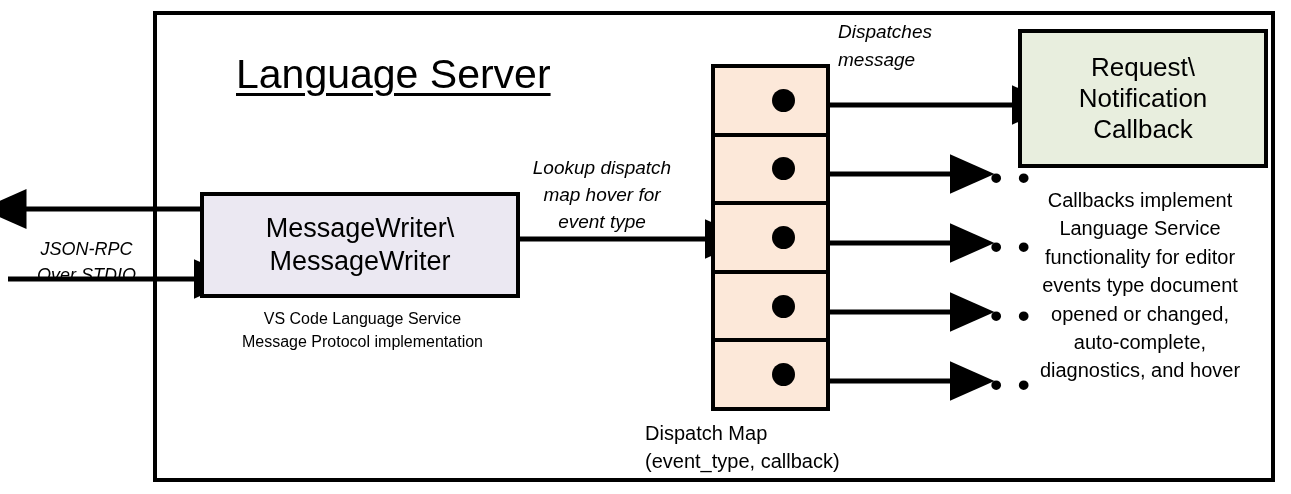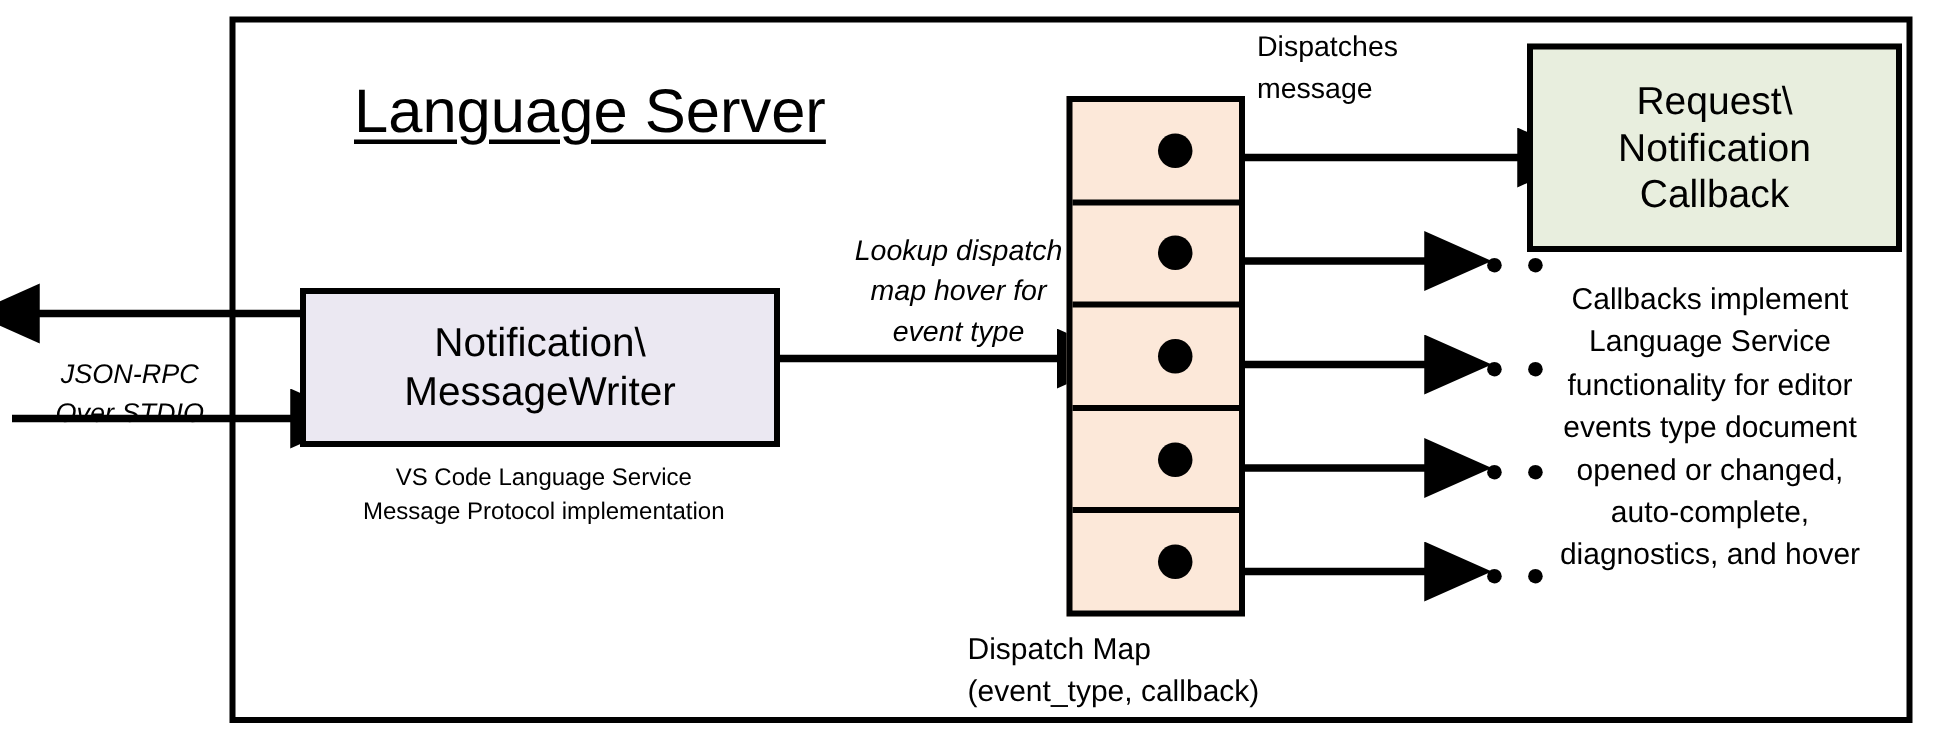--- a/index.html
+++ b/index.html
@@ -82,37 +82,38 @@
     width: 125px;
     text-align: center;
     font-size: 18px;
     font-style: italic;
     line-height: 1.45;
     color: #000000;
   }
 
   
   #lookup-label {
-    left: 544px;
+    left: 507px;
     top: 155px;
     width: 190px;
     text-align: center;
     font-size: 19px;
     font-style: italic;
     line-height: 1.42;
     color: #000000;
   }
 
   
   #dispatches-label {
     left: 838px;
     top: 18px;
     width: 150px;
     text-align: left;
     font-size: 19px;
+    font-style: italic;
     line-height: 1.45;
     color: #000000;
   }
 
   
   #dispatch-map {
     left: 711px;
     top: 64px;
     width: 119px;
     height: 347px;
@@ -237,21 +238,21 @@
   <div class="abs" id="outer-border"></div>
 
   <div class="abs" id="diagram-title">Language Server</div>
 
   <div class="abs" id="jsonrpc-label">
     <div>JSON-RPC</div>
     <div>Over STDIO</div>
   </div>
 
   <div class="abs" id="message-reader-box">
-    <div>Notification\</div>
+    <div>MessageWriter\</div>
     <div>MessageWriter</div>
   </div>
   <div class="abs" id="message-reader-caption">
     <div>VS Code Language Service</div>
     <div>Message Protocol implementation</div>
   </div>
 
   <div class="abs" id="lookup-label">
     <div>Lookup dispatch</div>
     <div>map hover for</div>

